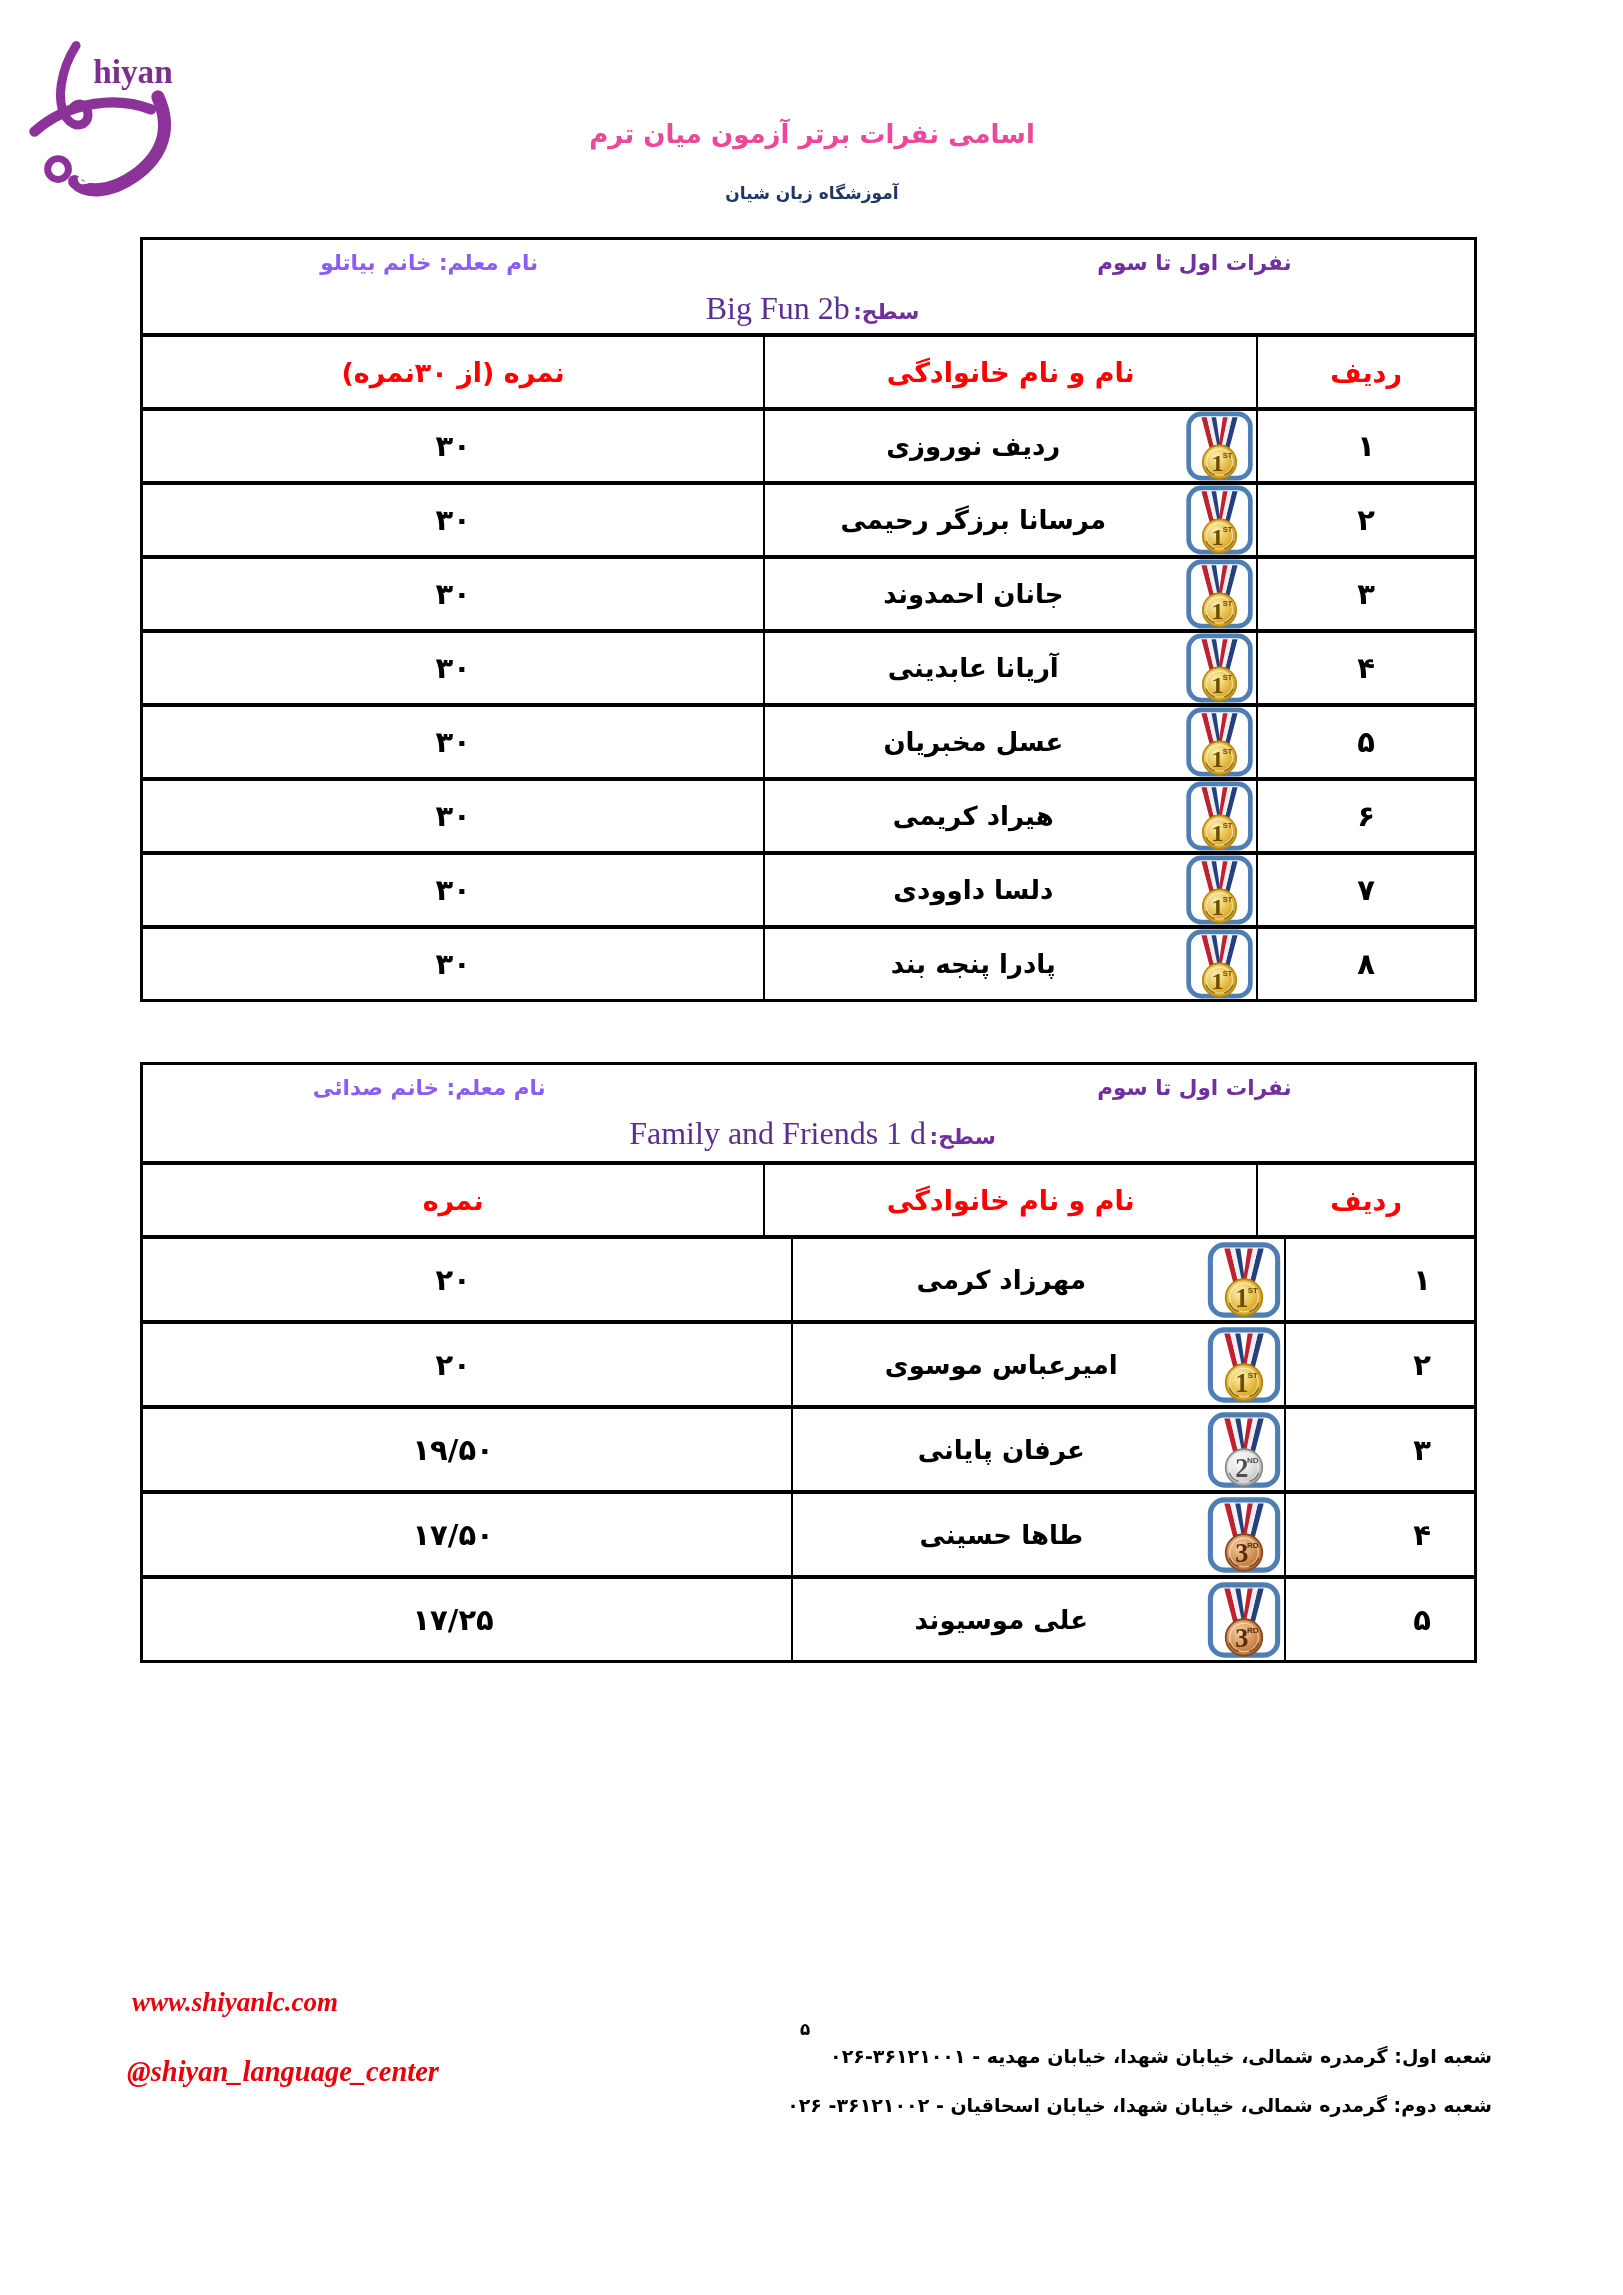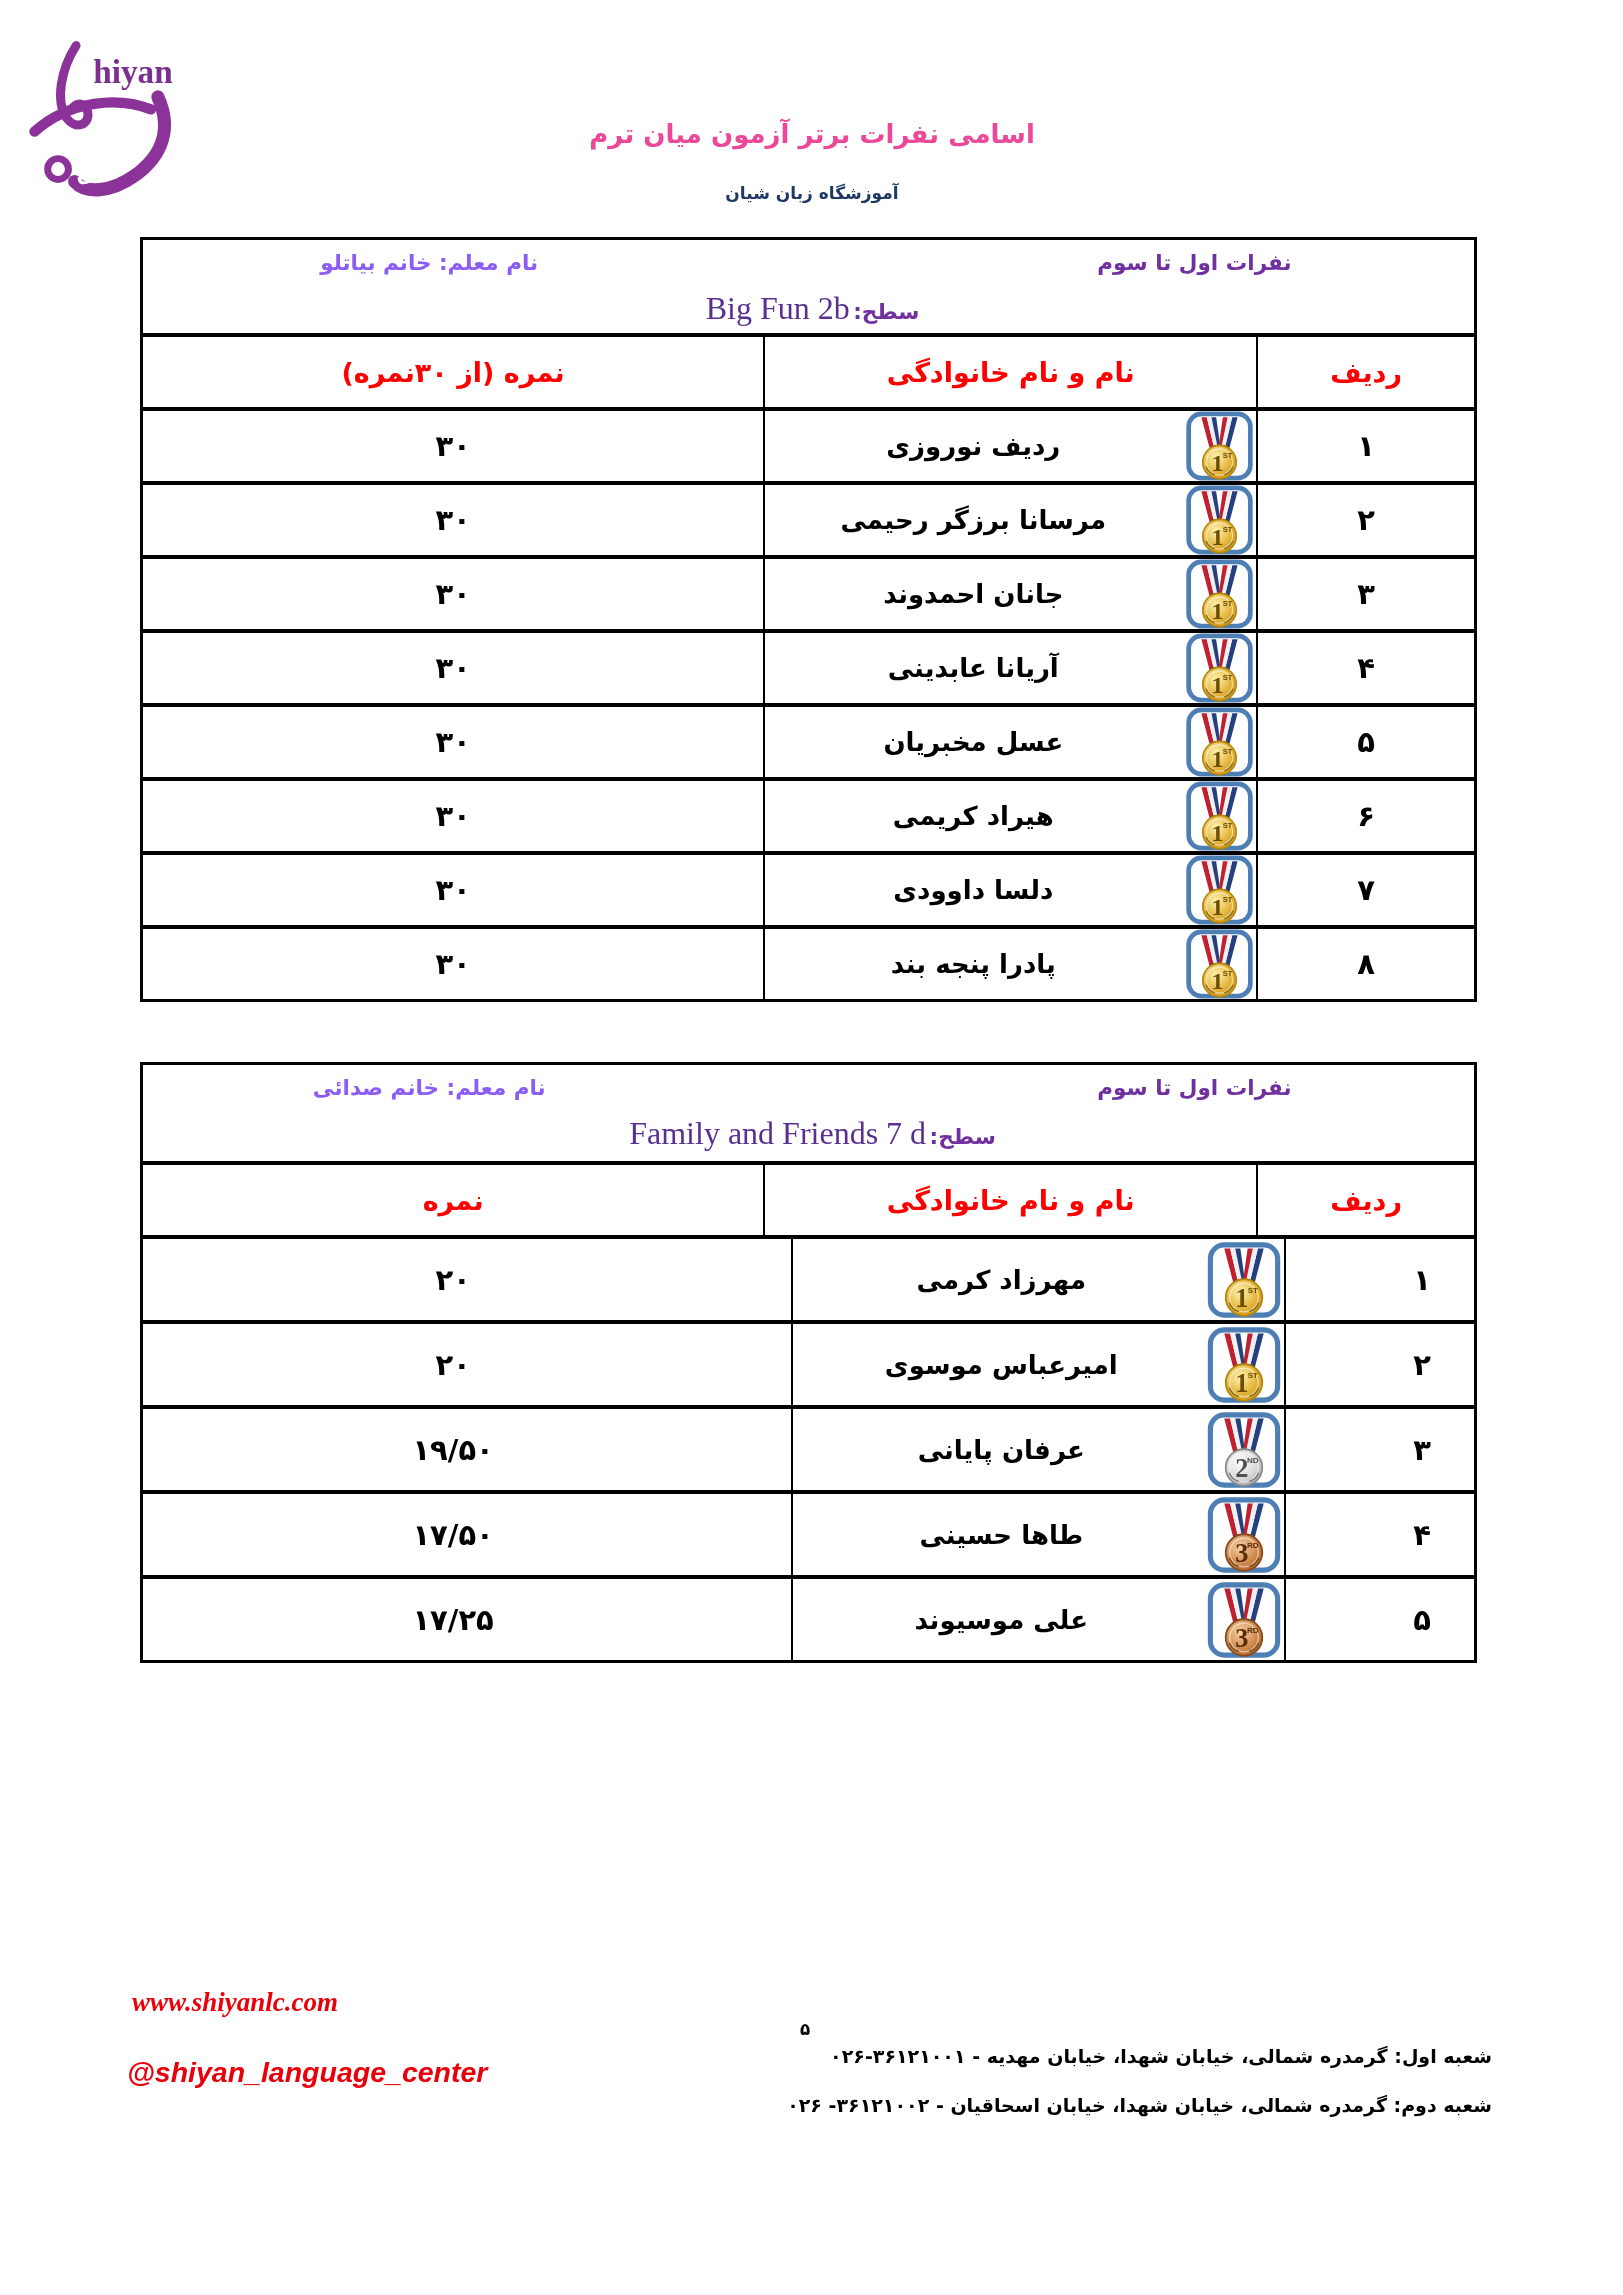--- a/index.html
+++ b/index.html
@@ -40,21 +40,21 @@
   .student-name{font-weight:bold;font-size:26px;color:#000;direction:rtl;white-space:nowrap;}
   .medal{position:absolute;right:3.5px;top:50%;transform:translateY(-50%);
          width:67px;height:70px;display:block;}
   .table-1 .medal{width:74px;height:76px;}
 
   
   .website{position:absolute;left:132px;top:1987px;color:#e8000a;
            font-family:"Liberation Serif","DejaVu Serif",serif;font-style:italic;font-weight:bold;font-size:27px;}
   .pagenum{position:absolute;left:800px;top:2019px;color:#000;font-weight:bold;font-size:16.7px;}
   .instagram{position:absolute;left:127px;top:2056px;color:#e8000a;
-           font-family:Liberation Sans, sans-serif;font-style:italic;font-weight:bold;font-size:28.5px;}
+           font-family:Liberation Serif, serif;font-style:italic;font-weight:bold;font-size:28.5px;}
   .branch{position:absolute;right:132px;color:#000;font-weight:bold;font-size:19px;
           direction:rtl;text-align:right;white-space:nowrap;}
   .branch-1{top:2045px;}
   .branch-2{top:2094px;}
   .phone{unicode-bidi:embed;direction:ltr;}
   .hidden-defs{position:absolute;width:0;height:0;overflow:hidden;}
 </style>
 </head>
 <body>
 
@@ -333,21 +333,21 @@
         </div>
       </div>
   </div>
 
   <div class="rtable table-1">
     <div class="header-cell">
       <span class="rank-note">نفرات اول تا سوم</span>
       <span class="teacher">نام معلم: خانم صدائی</span>
       <div class="level-line">
         <span class="level-label">سطح:</span>
-        <span class="level-value" dir="ltr">Family and Friends 7 d</span>
+        <span class="level-value" dir="ltr">Family and Friends 1 d</span>
       </div>
     </div>
     <div class="colhdr">
       <div class="cell">
         <span class="col-label">نمره</span>
       </div>
       <div class="cell mid">
         <span class="col-label">نام و نام خانوادگی</span>
       </div>
       <div class="cell">

